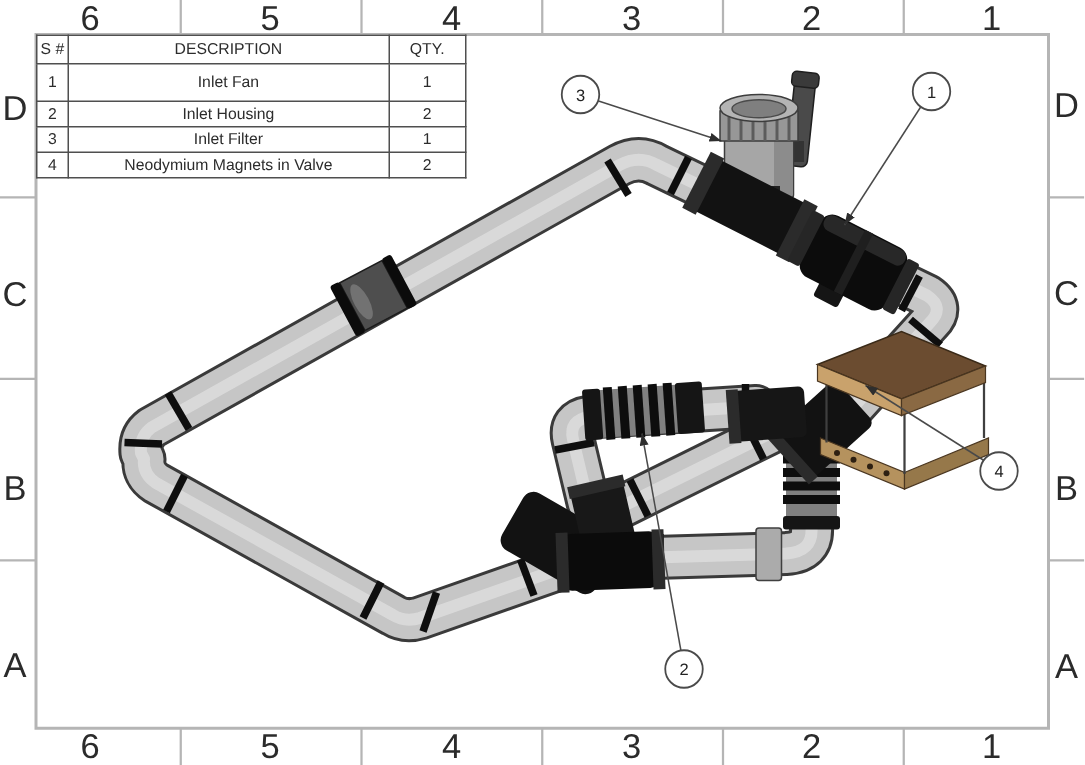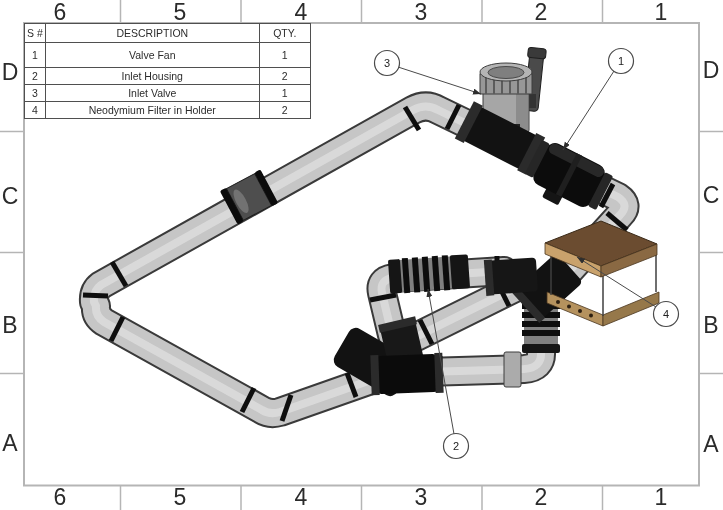--- a/index.html
+++ b/index.html
@@ -272,33 +272,33 @@
         <col style="width:51px">
       </colgroup>
   <tbody>
         <tr class="hdr">
     <td>S #</td>
     <td>DESCRIPTION</td>
     <td>QTY.</td>
   </tr>
   <tr class="r1">
     <td>1</td>
-    <td>Valve Fan</td>
+    <td>Inlet Fan</td>
     <td>1</td>
   </tr>
   <tr class="rn">
     <td>2</td>
     <td>Inlet Housing</td>
     <td>2</td>
   </tr>
   <tr class="rn">
     <td>3</td>
-    <td>Inlet Valve</td>
+    <td>Inlet Filter</td>
     <td>1</td>
   </tr>
   <tr class="rn">
     <td>4</td>
-    <td>Neodymium Filter in Holder</td>
+    <td>Neodymium Magnets in Valve</td>
     <td>2</td>
   </tr>
 </tbody>
     </table>
 </div>
 
 </body></html>

